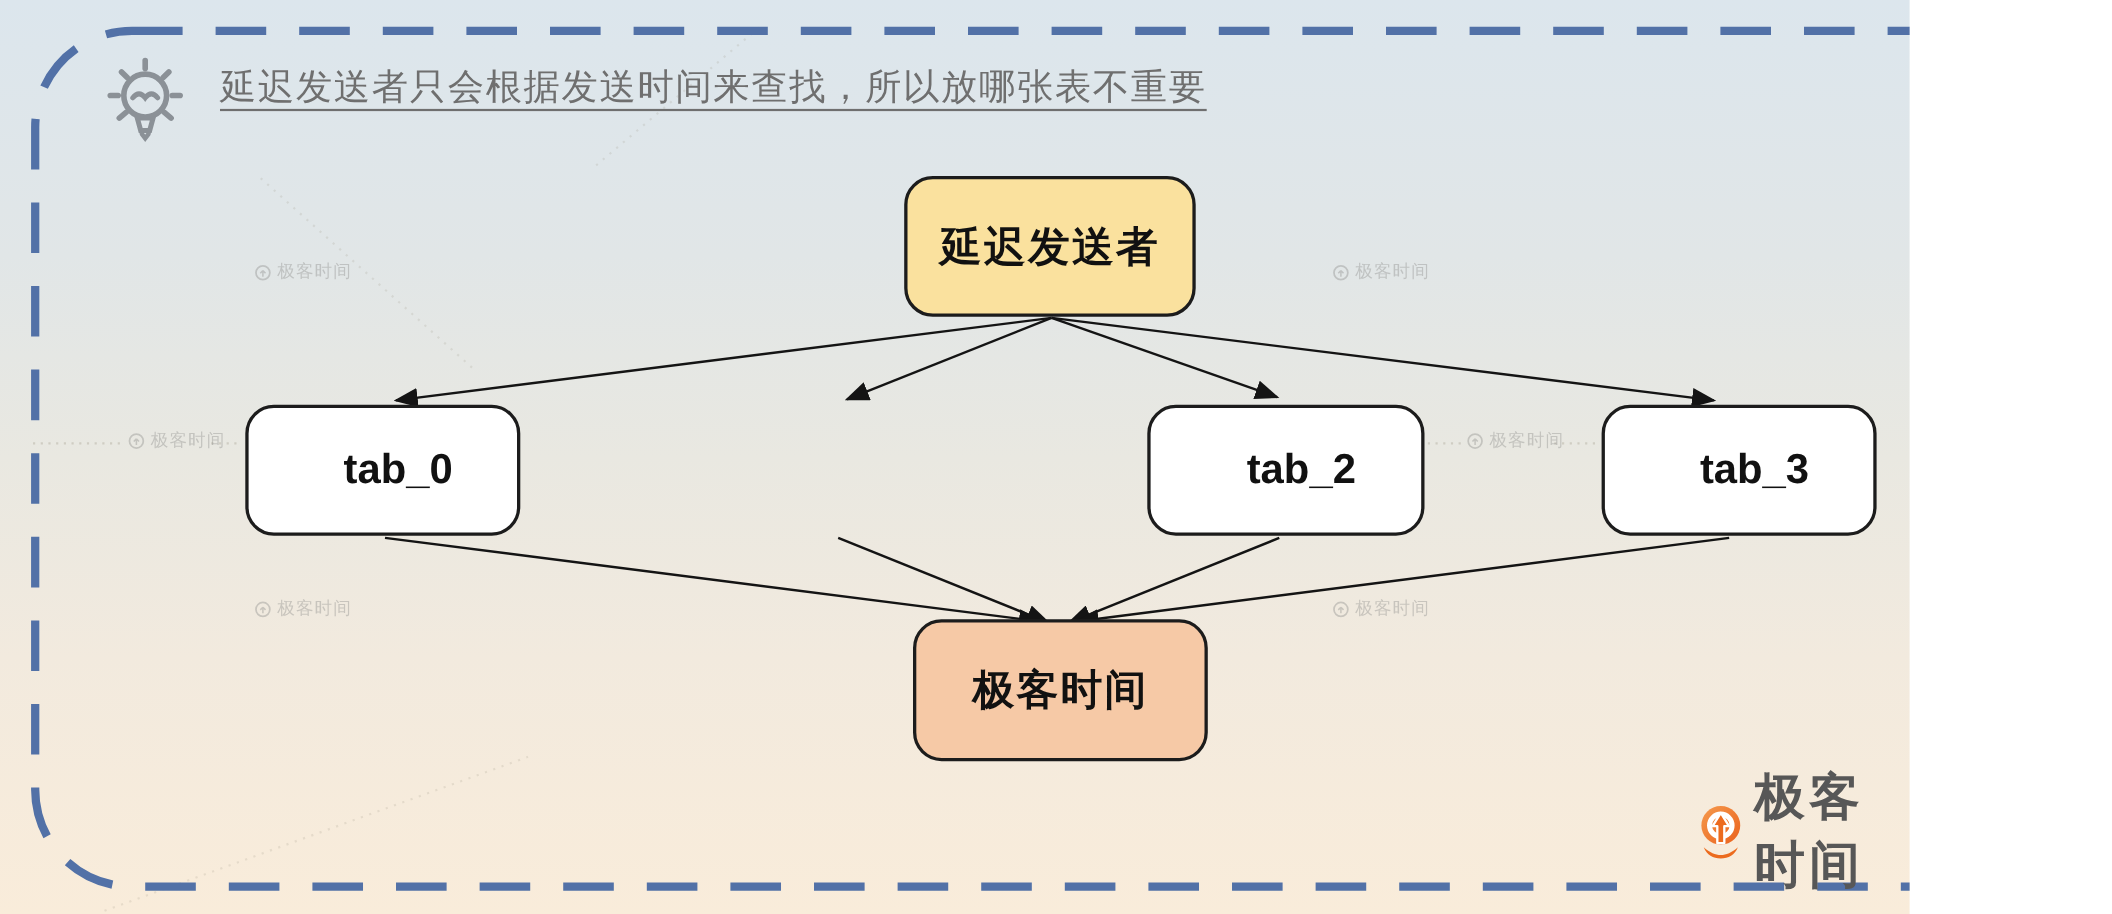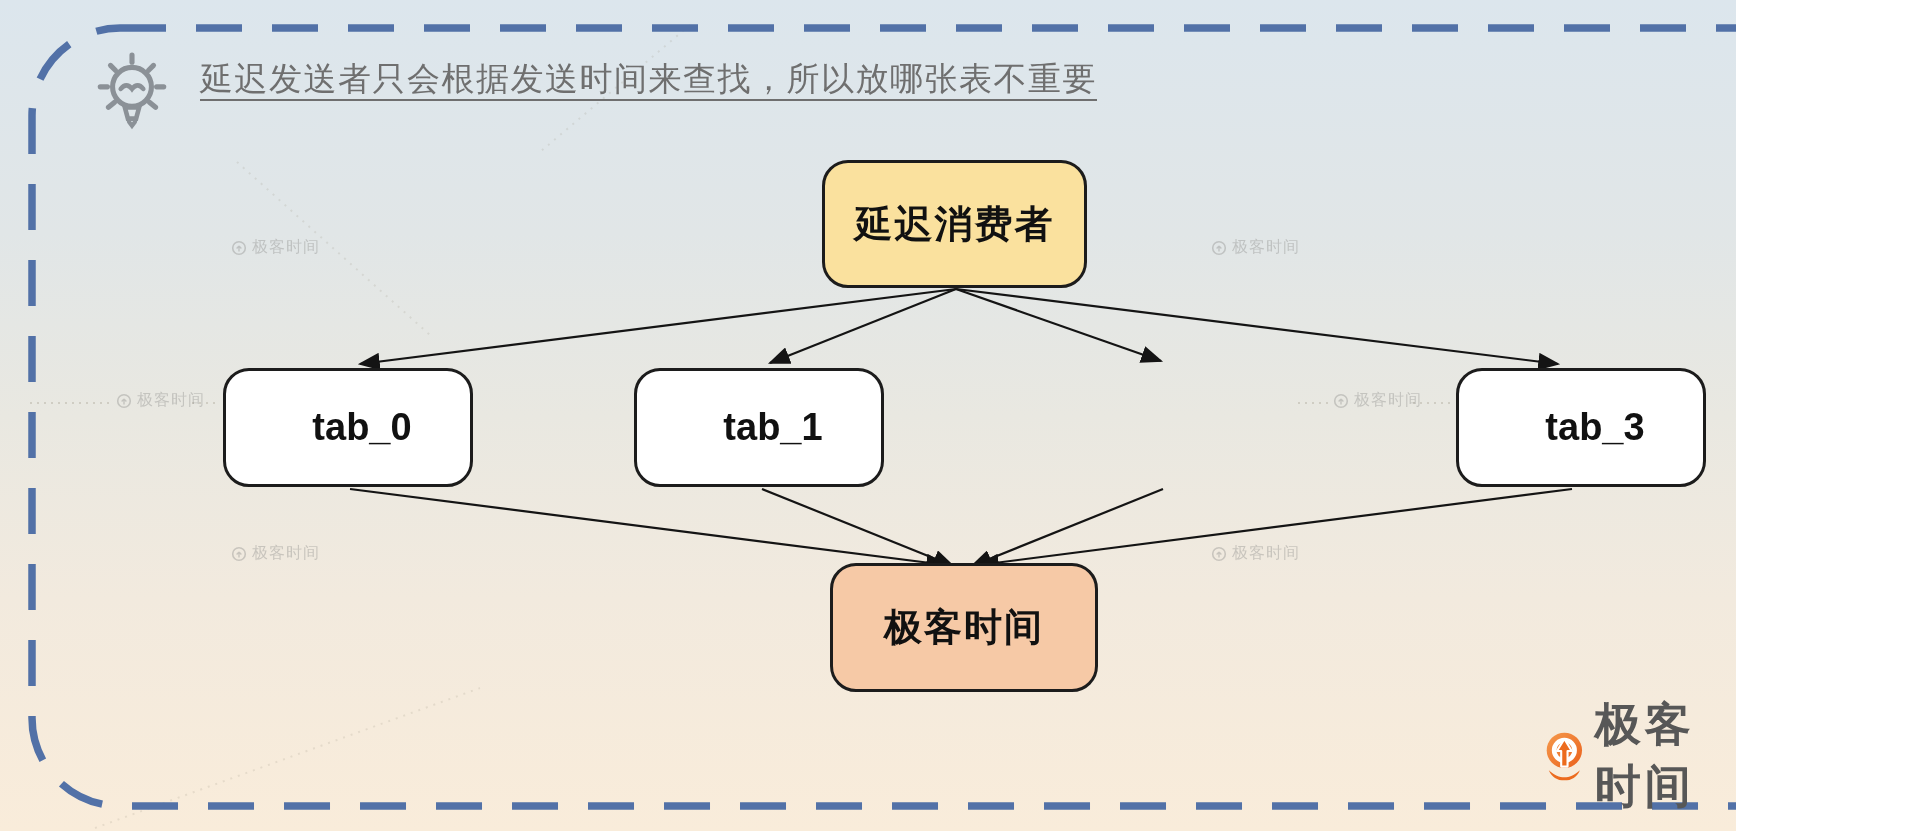--- a/index.html
+++ b/index.html
@@ -99,28 +99,28 @@
       <line x1="64" y1="36" x2="71" y2="36"></line>
       <line x1="57" y1="51" x2="63" y2="56"></line>
       <line x1="16" y1="36" x2="9" y2="36"></line>
       <line x1="24" y1="20" x2="19" y2="15"></line>
       <line x1="23" y1="51" x2="17" y2="56"></line>
     </svg>
   </div>
   <div class="tip-text">延迟发送者只会根据发送时间来查找，所以放哪张表不重要</div>
 
   <div class="node node-consumer">
-    <span>延迟消费者</span>
+    <span>延迟发送者</span>
   </div>
 
   <div class="node node-tab node-tab0">
     <span>tab_0</span>
   </div>
-  <div class="node node-tab node-tab1">
-    <span>tab_1</span>
+  <div class="node node-tab node-tab2">
+    <span>tab_2</span>
   </div>
   <div class="node node-tab node-tab3">
     <span>tab_3</span>
   </div>
 
   <div class="node node-sender">
     <span>极客时间</span>
   </div>
 
   <div class="watermark" style="left:231px; top:237px;">

